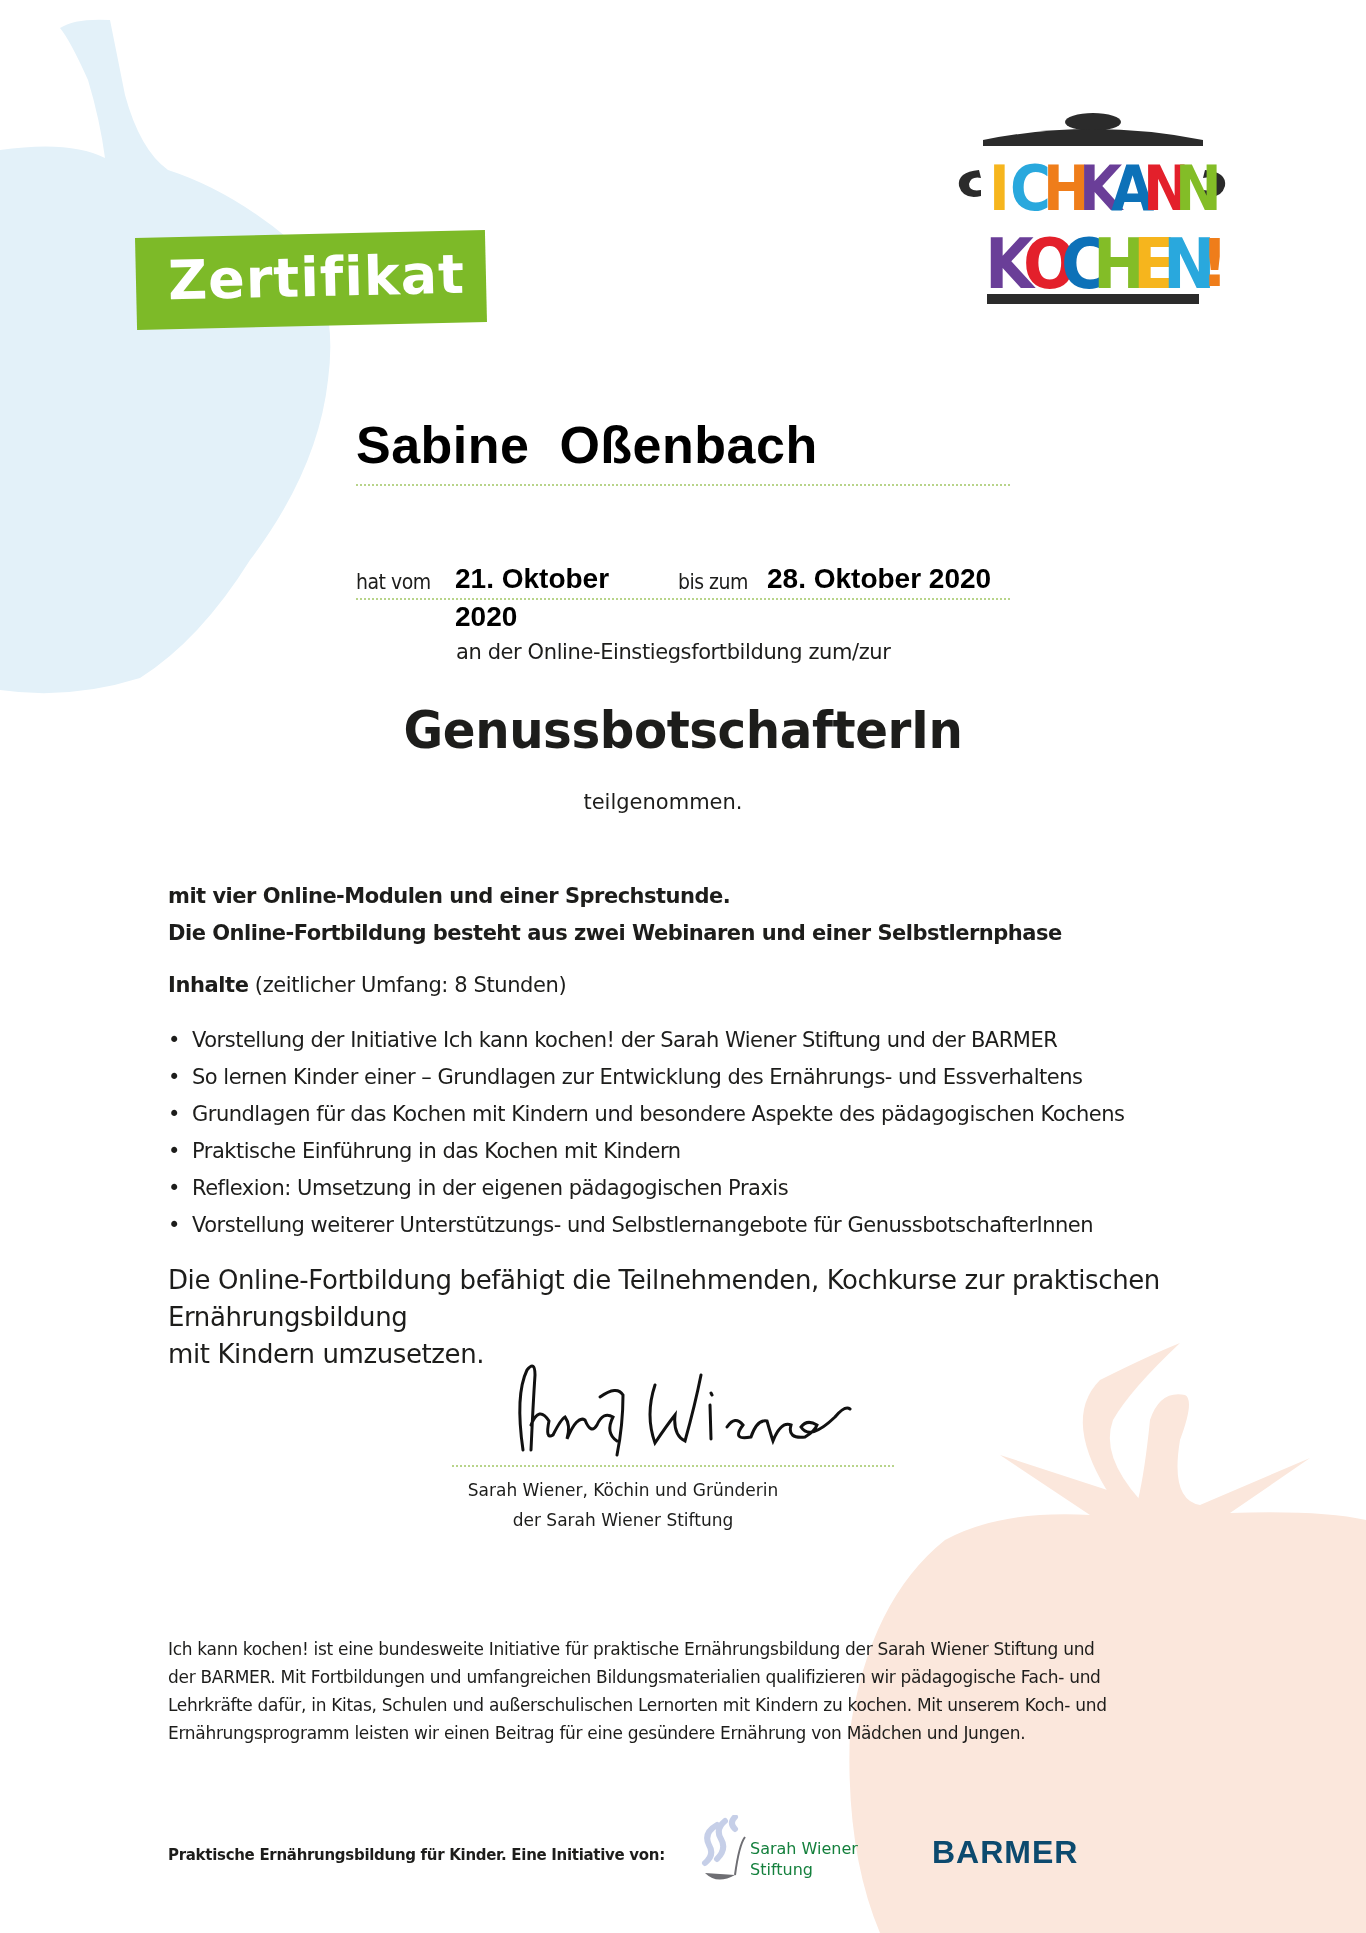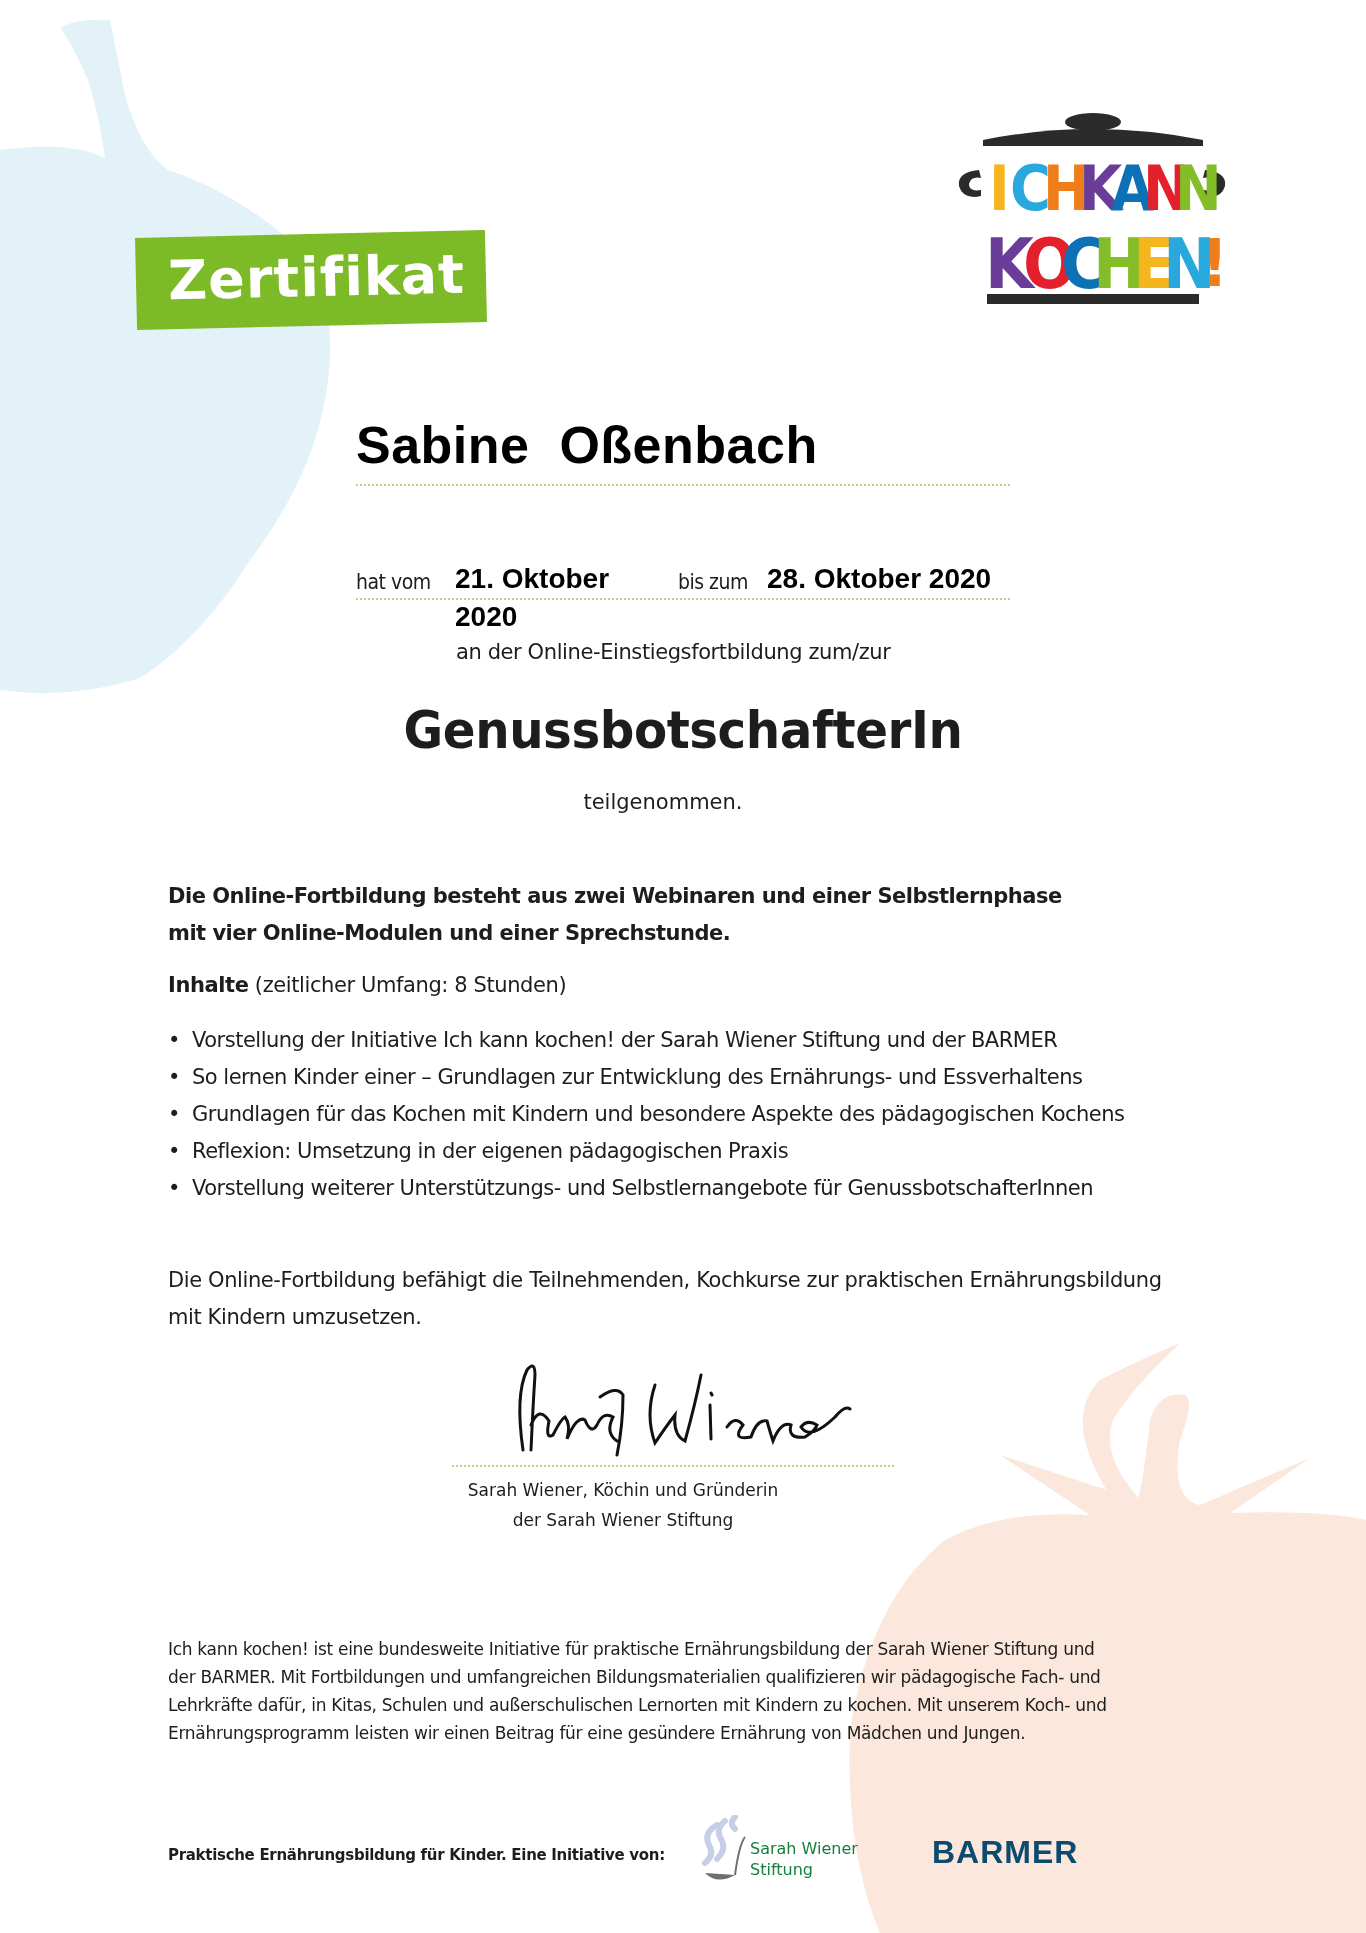--- a/index.html
+++ b/index.html
@@ -43,21 +43,21 @@
     .teil { position: absolute; left: 0; width: 1326px; top: 790px; text-align: center; font-size: 21px; }
 
     .desc-bold { position: absolute; left: 168px; top: 878px; font-weight: bold; font-size: 21px; line-height: 37px; letter-spacing: -0.5px; }
     .inhalte { position: absolute; left: 168px; top: 973px; font-size: 21px; letter-spacing: -0.4px; }
     .inhalte b { font-weight: bold; }
 
     ul.topics { position: absolute; left: 168px; top: 1022px; margin: 0; padding: 0; list-style: none; }
     ul.topics li { font-size: 21px; line-height: 37px; letter-spacing: -0.5px; white-space: nowrap; }
     ul.topics li .bullet { display: inline-block; width: 24px; }
 
-    .summary { position: absolute; left: 168px; top: 1262px; font-size: 21px; line-height: 37px; letter-spacing: -0.4px; }
+    .summary { position: absolute; left: 168px; top: 1262px; font-size: 26px; line-height: 37px; letter-spacing: -0.4px; }
 
     .signature { position: absolute; left: 505px; top: 1355px; width: 350px; height: 110px; }
     .sig-caption { position: absolute; left: 0; width: 1234px; top: 1475px; text-align: center; font-size: 17px; line-height: 30px; }
     .sig-caption div { position: relative; left: 6px; }
 
     .footer-text { position: absolute; left: 168px; top: 1635px; font-size: 17px; line-height: 28px; letter-spacing: -0.3px; }
     .initiative { position: absolute; left: 168px; top: 1846px; font-size: 15px; font-weight: bold; letter-spacing: -0.3px; }
     .swst-logo { position: absolute; left: 695px; top: 1815px; width: 160px; height: 70px; }
     .swst-text { position: absolute; left: 750px; top: 1838px; font-size: 16px; color: #15803d; line-height: 21px; }
     .barmer { position: absolute; left: 932px; top: 1834px; font-family: "Liberation Sans", sans-serif; font-weight: bold; font-size: 32px; color: #0c4a6e; letter-spacing: 1px; }
@@ -110,29 +110,30 @@
 <div class="abs date-val" style="left:455px; top:601px;">2020</div>
 <div class="abs lbl-small" style="left:678px; top:570px;">bis zum</div>
 <div class="abs date-val" style="left:767px; top:563px;">28. Oktober 2020</div>
 <div class="dotline" style="left:356px; top:598px; width:654px;"></div>
 
 <div class="course-intro">an der Online-Einstiegsfortbildung zum/zur</div>
 <div class="course-title">GenussbotschafterIn</div>
 <div class="teil">teilgenommen.</div>
 
 <div class="desc-bold">
+  <div>mit vier Online-Modulen und einer Sprechstunde.</div>
   <div>Die Online-Fortbildung besteht aus zwei Webinaren und einer Selbstlernphase</div>
-  <div>mit vier Online-Modulen und einer Sprechstunde.</div>
 </div>
 <div class="inhalte"><b>Inhalte</b><span> (zeitlicher Umfang: 8 Stunden)</span></div>
 
 <ul class="topics">
   <li><span class="bullet">•</span><span>Vorstellung der Initiative Ich kann kochen! der Sarah Wiener Stiftung und der BARMER</span></li>
   <li><span class="bullet">•</span><span>So lernen Kinder einer – Grundlagen zur Entwicklung des Ernährungs- und Essverhaltens</span></li>
   <li><span class="bullet">•</span><span>Grundlagen für das Kochen mit Kindern und besondere Aspekte des pädagogischen Kochens</span></li>
+  <li><span class="bullet">•</span><span>Praktische Einführung in das Kochen mit Kindern</span></li>
   <li><span class="bullet">•</span><span>Reflexion: Umsetzung in der eigenen pädagogischen Praxis</span></li>
   <li><span class="bullet">•</span><span>Vorstellung weiterer Unterstützungs- und Selbstlernangebote für GenussbotschafterInnen</span></li>
 </ul>
 
 <div class="summary">
   <div>Die Online-Fortbildung befähigt die Teilnehmenden, Kochkurse zur praktischen Ernährungsbildung</div>
   <div>mit Kindern umzusetzen.</div>
 </div>
 
 <svg class="signature" viewBox="0 0 350 110">

